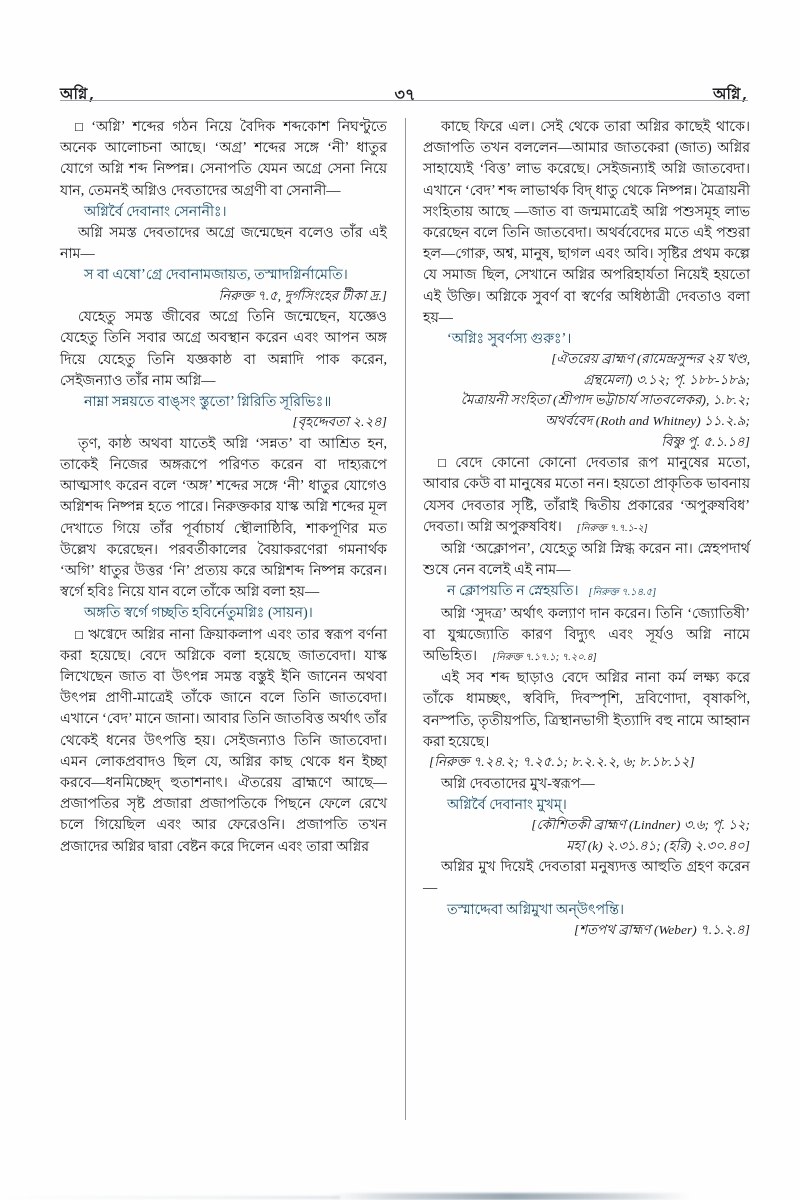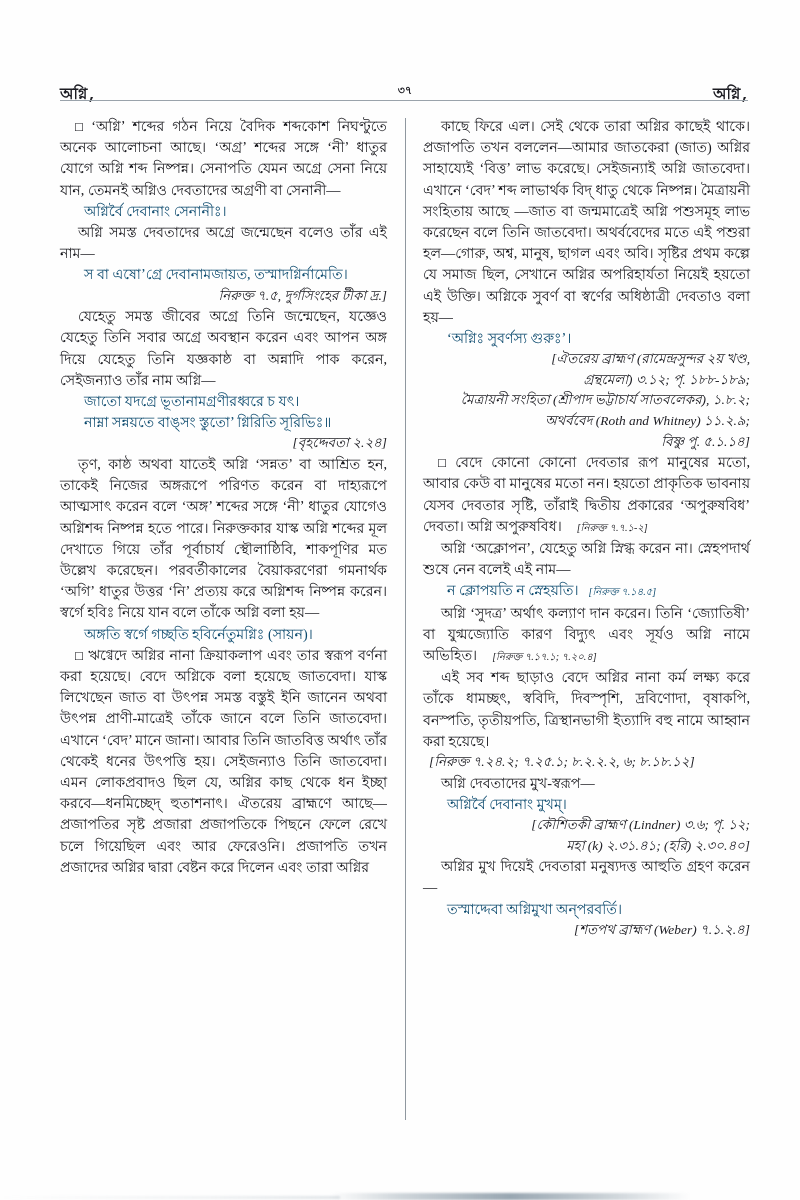--- a/index.html
+++ b/index.html
@@ -73,21 +73,21 @@
     letter-spacing: .2px;
     white-space: nowrap;
     margin-top: 20px;
   }
   .header .run-left  { left: 0; }
   .header .run-right { right: 0; }
   .header .folio {
     left: 50%;
     transform: translateX(-50%);
     font-weight: 600;
-    font-size: 11px;
+    font-size: 16px;
   }
 
   .header-rule {
     position: absolute;
     left: 60px;
     top: 100px;
     width: 688px;
     height: 1px;
     background: #9aa3ab;
   }
@@ -183,21 +183,20 @@
 
   <div class="columns">
 
     <div class="col" id="col-left">
         <p class="p marker"><span class="sq">□</span><span>‘অগ্নি’ শব্দের গঠন নিয়ে বৈদিক শব্দকোশ নিঘণ্টুতে অনেক আলোচনা আছে। ‘অগ্র’ শব্দের সঙ্গে ‘নী’ ধাতুর যোগে অগ্নি শব্দ নিষ্পন্ন। সেনাপতি যেমন অগ্রে সেনা নিয়ে যান, তেমনই অগ্নিও দেবতাদের অগ্রণী বা সেনানী—</span></p>
         <p class="verse">অগ্নির্বৈ দেবানাং সেনানীঃ।</p>
         <p class="p indent"><span>অগ্নি সমস্ত দেবতাদের অগ্রে জন্মেছেন বলেও তাঁর এই নাম—</span></p>
         <p class="verse">স বা এষো’গ্রে দেবানামজায়ত, তস্মাদগ্নির্নামেতি।</p>
         <p class="cite">নিরুক্ত ৭.৫, দুর্গসিংহের টীকা দ্র.]</p>
         <p class="p indent"><span>যেহেতু সমস্ত জীবের অগ্রে তিনি জন্মেছেন, যজ্ঞেও যেহেতু তিনি সবার অগ্রে অবস্থান করেন এবং আপন অঙ্গ দিয়ে যেহেতু তিনি যজ্ঞকাষ্ঠ বা অন্নাদি পাক করেন, সেইজন্যাও তাঁর নাম অগ্নি—</span></p>
-        <p class="verse">জাতো যদগ্রে ভূতানামগ্রণীরধ্বরে চ যৎ।</p>
         <p class="verse">নাম্না সন্নয়তে বাঙ্সং স্তুতো’ গ্নিরিতি সূরিভিঃ॥</p>
         <p class="cite">[বৃহদ্দেবতা ২.২৪]</p>
         <p class="p indent"><span>তৃণ, কাষ্ঠ অথবা যাতেই অগ্নি ‘সন্নত’ বা আশ্রিত হন, তাকেই নিজের অঙ্গরূপে পরিণত করেন বা দাহ্যরূপে আত্মসাৎ করেন বলে ‘অঙ্গ’ শব্দের সঙ্গে ‘নী’ ধাতুর যোগেও অগ্নিশব্দ নিষ্পন্ন হতে পারে। নিরুক্তকার যাস্ক অগ্নি শব্দের মূল দেখাতে গিয়ে তাঁর পূর্বাচার্য স্থৌলাষ্ঠিবি, শাকপূণির মত উল্লেখ করেছেন। পরবর্তীকালের বৈয়াকরণেরা গমনার্থক ‘অগি’ ধাতুর উত্তর ‘নি’ প্রত্যয় করে অগ্নিশব্দ নিষ্পন্ন করেন। স্বর্গে হবিঃ নিয়ে যান বলে তাঁকে অগ্নি বলা হয়—</span></p>
         <p class="verse">অঙ্গতি স্বর্গে গচ্ছতি হবির্নেতুমগ্নিঃ (সায়ন)।</p>
         <p class="p marker"><span class="sq">□</span><span>ঋগ্বেদে অগ্নির নানা ক্রিয়াকলাপ এবং তার স্বরূপ বর্ণনা করা হয়েছে। বেদে অগ্নিকে বলা হয়েছে জাতবেদা। যাস্ক লিখেছেন জাত বা উৎপন্ন সমস্ত বস্তুই ইনি জানেন অথবা উৎপন্ন প্রাণী-মাত্রেই তাঁকে জানে বলে তিনি জাতবেদা। এখানে ‘বেদ’ মানে জানা। আবার তিনি জাতবিত্ত অর্থাৎ তাঁর থেকেই ধনের উৎপত্তি হয়। সেইজন্যাও তিনি জাতবেদা। এমন লোকপ্রবাদও ছিল যে, অগ্নির কাছ থেকে ধন ইচ্ছা করবে—ধনমিচ্ছেদ্ হুতাশনাৎ। ঐতরেয় ব্রাহ্মণে আছে—প্রজাপতির সৃষ্ট প্রজারা প্রজাপতিকে পিছনে ফেলে রেখে চলে গিয়েছিল এবং আর ফেরেওনি। প্রজাপতি তখন প্রজাদের অগ্নির দ্বারা বেষ্টন করে দিলেন এবং তারা অগ্নির</span></p>
       </div>
 
     <div class="col-gap">
       <div class="col-divider"></div>
     </div>
@@ -214,21 +213,21 @@
         <p class="p indent"><span>অগ্নি ‘অক্লোপন’, যেহেতু অগ্নি স্নিগ্ধ করেন না। স্নেহপদার্থ শুষে নেন বলেই এই নাম—</span></p>
         <p class="verse"><span>ন ক্লোপয়তি ন স্নেহয়তি।</span><span class="inline-cite">  [নিরুক্ত ৭.১৪.৫]</span></p>
         <p class="p indent"><span>অগ্নি ‘সুদত্র’ অর্থাৎ কল্যাণ দান করেন। তিনি ‘জ্যোতিষী’ বা যুগ্মজ্যোতি কারণ বিদ্যুৎ এবং সূর্যও অগ্নি নামে অভিহিত।</span><span class="inline-cite">   [নিরুক্ত ৭.১৭.১; ৭.২০.৪]</span></p>
         <p class="p indent"><span>এই সব শব্দ ছাড়াও বেদে অগ্নির নানা কর্ম লক্ষ্য করে তাঁকে ধামচ্ছৎ, স্ববিদি, দিবস্পৃশি, দ্রবিণোদা, বৃষাকপি, বনস্পতি, তৃতীয়পতি, ত্রিস্থানভাগী ইত্যাদি বহু নামে আহ্বান করা হয়েছে।</span></p>
         <p class="cite left">[নিরুক্ত ৭.২৪.২; ৭.২৫.১; ৮.২.২.২, ৬; ৮.১৮.১২]</p>
         <p class="p indent"><span>অগ্নি দেবতাদের মুখ-স্বরূপ—</span></p>
         <p class="verse">অগ্নির্বৈ দেবানাং মুখম্‌।</p>
         <p class="cite">[কৌশিতকী ব্রাহ্মণ (Lindner) ৩.৬; পৃ. ১২;</p>
         <p class="cite">মহা (k) ২.৩১.৪১; (হরি) ২.৩০.৪০]</p>
         <p class="p indent"><span>অগ্নির মুখ দিয়েই দেবতারা মনুষ্যদত্ত আহুতি গ্রহণ করেন—</span></p>
-        <p class="verse">তস্মাদ্দেবা অগ্নিমুখা অন্পরবর্তি।</p>
+        <p class="verse">তস্মাদ্দেবা অগ্নিমুখা অন্উৎপন্তি।</p>
         <p class="cite">[শতপথ ব্রাহ্মণ (Weber) ৭.১.২.৪]</p>
       </div>
 
   </div>
 
   <div class="scan-shadow-left"></div>
   <div class="scan-shadow"></div>
 </div>
 
 </body></html>

